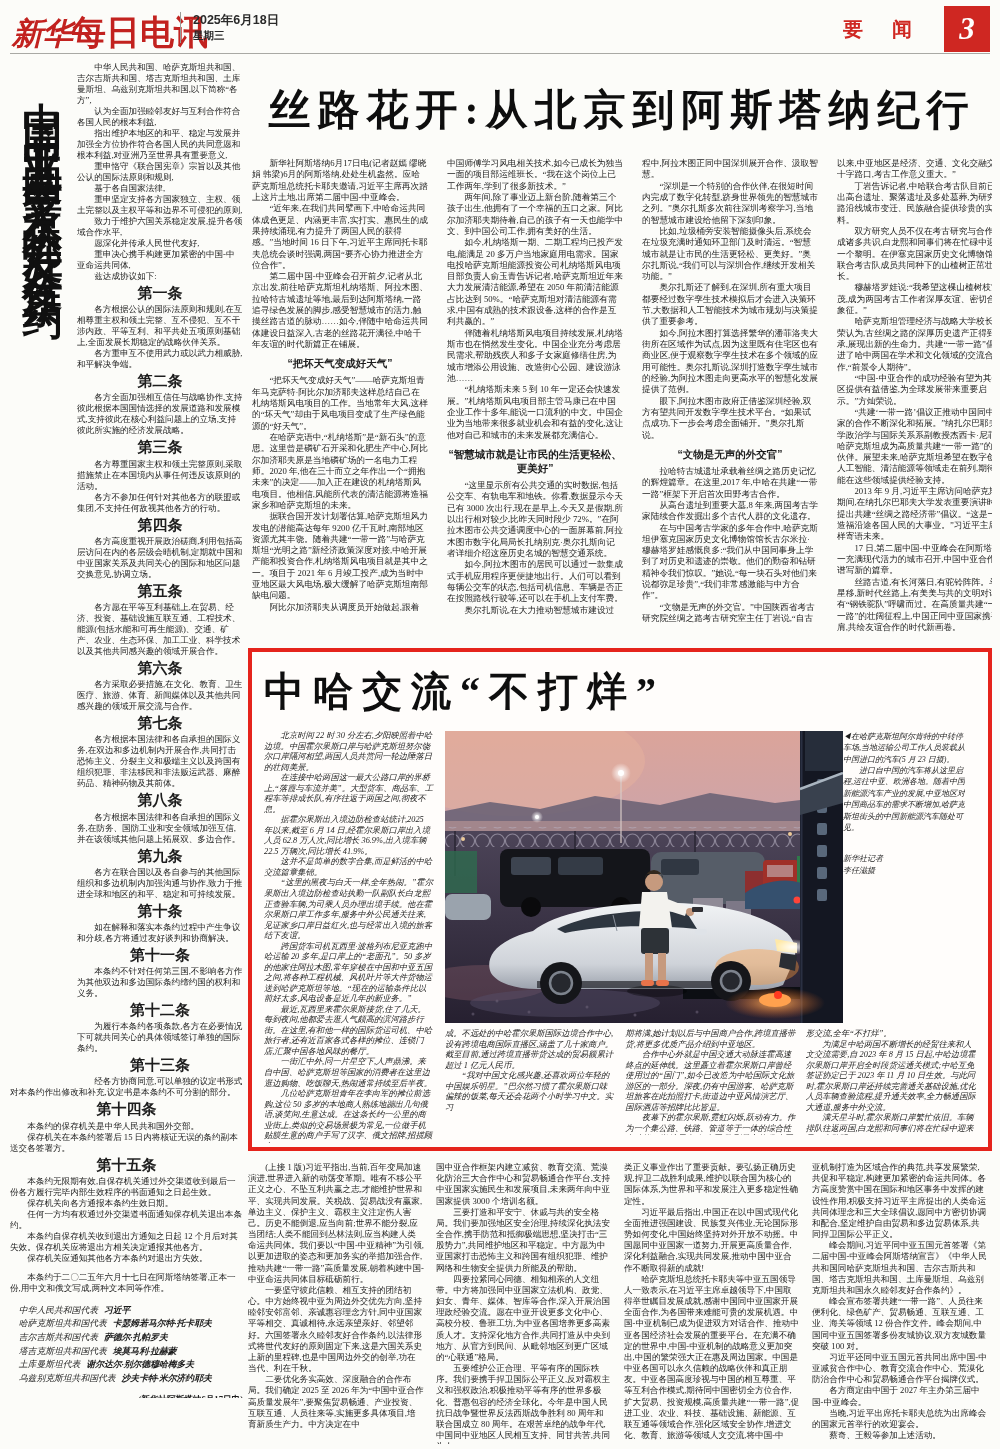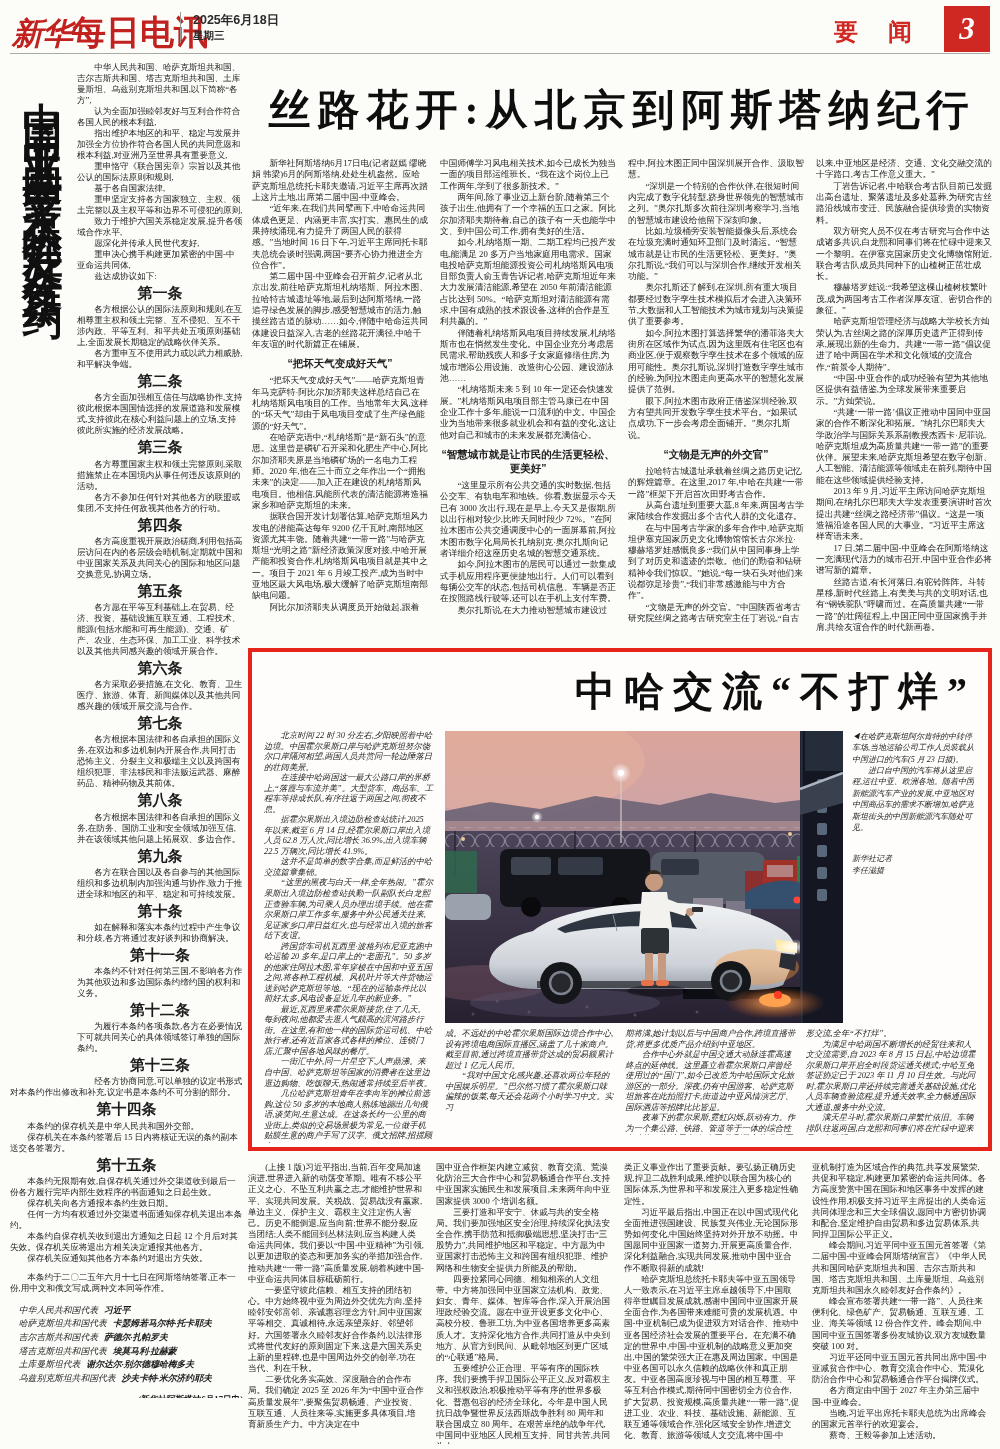--- a/index.html
+++ b/index.html
@@ -7,21 +7,21 @@
         font-family:"Liberation Serif",serif;color:#1d1d1d;}
   
   .masthead{position:absolute;left:10px;top:6px;width:980px;height:47px;border-bottom:1px solid #a9a9a5;}
   .logo{position:absolute;left:2px;top:4px;color:#c2221f;white-space:nowrap;}
   .logo-script{font-size:31px;font-weight:700;font-style:italic;letter-spacing:-1px;}
   .logo-rest{font-size:34px;font-weight:700;}
   .dateblock{position:absolute;left:170px;top:6px;border-left:1px solid #9a9a96;padding-left:12px;
              font-family:"Liberation Sans",sans-serif;}
   .date-line{font-size:12.5px;font-weight:700;color:#2a2a2a;line-height:1.35;}
   .weekday-line{font-size:10.5px;font-weight:700;color:#2a2a2a;}
-  .section-label{position:absolute;right:66px;top:10px;color:#cf2722;font-size:24px;font-weight:800;
+  .section-label{position:absolute;right:66px;top:10px;color:#cf2722;font-size:20px;font-weight:800;
                  letter-spacing:12px;font-family:"Liberation Serif",serif;}
   .page-number{position:absolute;right:0;top:0;width:46px;height:46px;background:#cf2722;color:#fff;
                display:flex;align-items:center;justify-content:center;font-size:31px;font-weight:700;font-style:italic;}
   
   p{margin:0;text-indent:2em;}
   .t-c{text-indent:0;}
   .t-h{font-family:"Liberation Sans",sans-serif;font-weight:700;text-align:center;text-indent:0;
        font-size:10.5px;line-height:1.35;margin:6px 0 5px;}
   .t-a{font-weight:700;text-align:center;text-indent:0;font-size:15px;margin:2px 0 1px;}
   .t-dl{text-align:right;text-indent:0;font-weight:700;margin-top:8px;}
@@ -30,29 +30,29 @@
   .treaty{position:absolute;left:10px;top:62px;width:233px;height:1336px;overflow:hidden;
           font-size:8.6px;line-height:1.28;}
   .vtitle{float:left;width:58px;height:1008px;writing-mode:vertical-rl;text-orientation:upright;
           font-size:40px;font-weight:700;letter-spacing:11px;color:#101010;padding:8px 0 0 0;margin-right:9px;}
   .sig-block{margin-top:10px;line-height:1.55;font-size:8.8px;}
   .sig{text-indent:1em;font-style:italic;}
   .sig b{margin-left:6px;}
   
   .silk{position:absolute;left:252px;top:76px;width:740px;height:566px;}
   .silk-headline{text-align:center;font-size:42px;font-weight:700;letter-spacing:7px;margin:6px 0 20px;color:#0e0e0e;}
-  .silk-cols{display:flex;gap:12px;height:482px;overflow:hidden;}
+  .silk-cols{display:flex;gap:19px;height:482px;overflow:hidden;}
   .scol{flex:0 0 176px;width:176px;font-size:8.7px;line-height:1.3;overflow:hidden;}
   
   .redbox{position:absolute;left:248px;top:648px;width:744px;height:503px;border:4px solid #e5241c;
           background:#fffdfb;box-sizing:border-box;padding:4px 12px 6px;}
-  .box-headline{text-align:right;font-size:40px;font-weight:700;letter-spacing:9px;margin:8px 0 12px;color:#0e0e0e;}
+  .box-headline{text-align:left;font-size:40px;font-weight:700;letter-spacing:9px;margin:8px 0 12px;color:#0e0e0e;}
   .box-body{display:grid;grid-template-columns:170px 1fr;column-gap:11px;}
   .box-left{font-style:italic;font-size:8.3px;line-height:1.27;height:412px;overflow:hidden;}
-  .photo-row{display:flex;gap:9px;}
+  .photo-row{display:flex;}
   .photo-frame{width:398px;height:292px;position:relative;overflow:hidden;background:#201d2a;flex:0 0 398px;}
   .photo-frame svg{display:block;}
   .caption{width:122px;font-style:italic;font-size:8px;line-height:1.42;height:292px;overflow:hidden;}
   .caption p{text-indent:2em;}
   .caption .cap-first{text-indent:0;}
   .credit{text-align:left;margin-top:20px;font-style:italic;}
   .below-row{display:flex;gap:10px;margin-top:6px;height:106px;overflow:hidden;}
   .bcol{flex:1;font-style:italic;font-size:8.3px;line-height:1.27;overflow:hidden;}
   
   .cont{position:absolute;left:248px;top:1162px;width:744px;height:282px;display:flex;gap:12px;}

